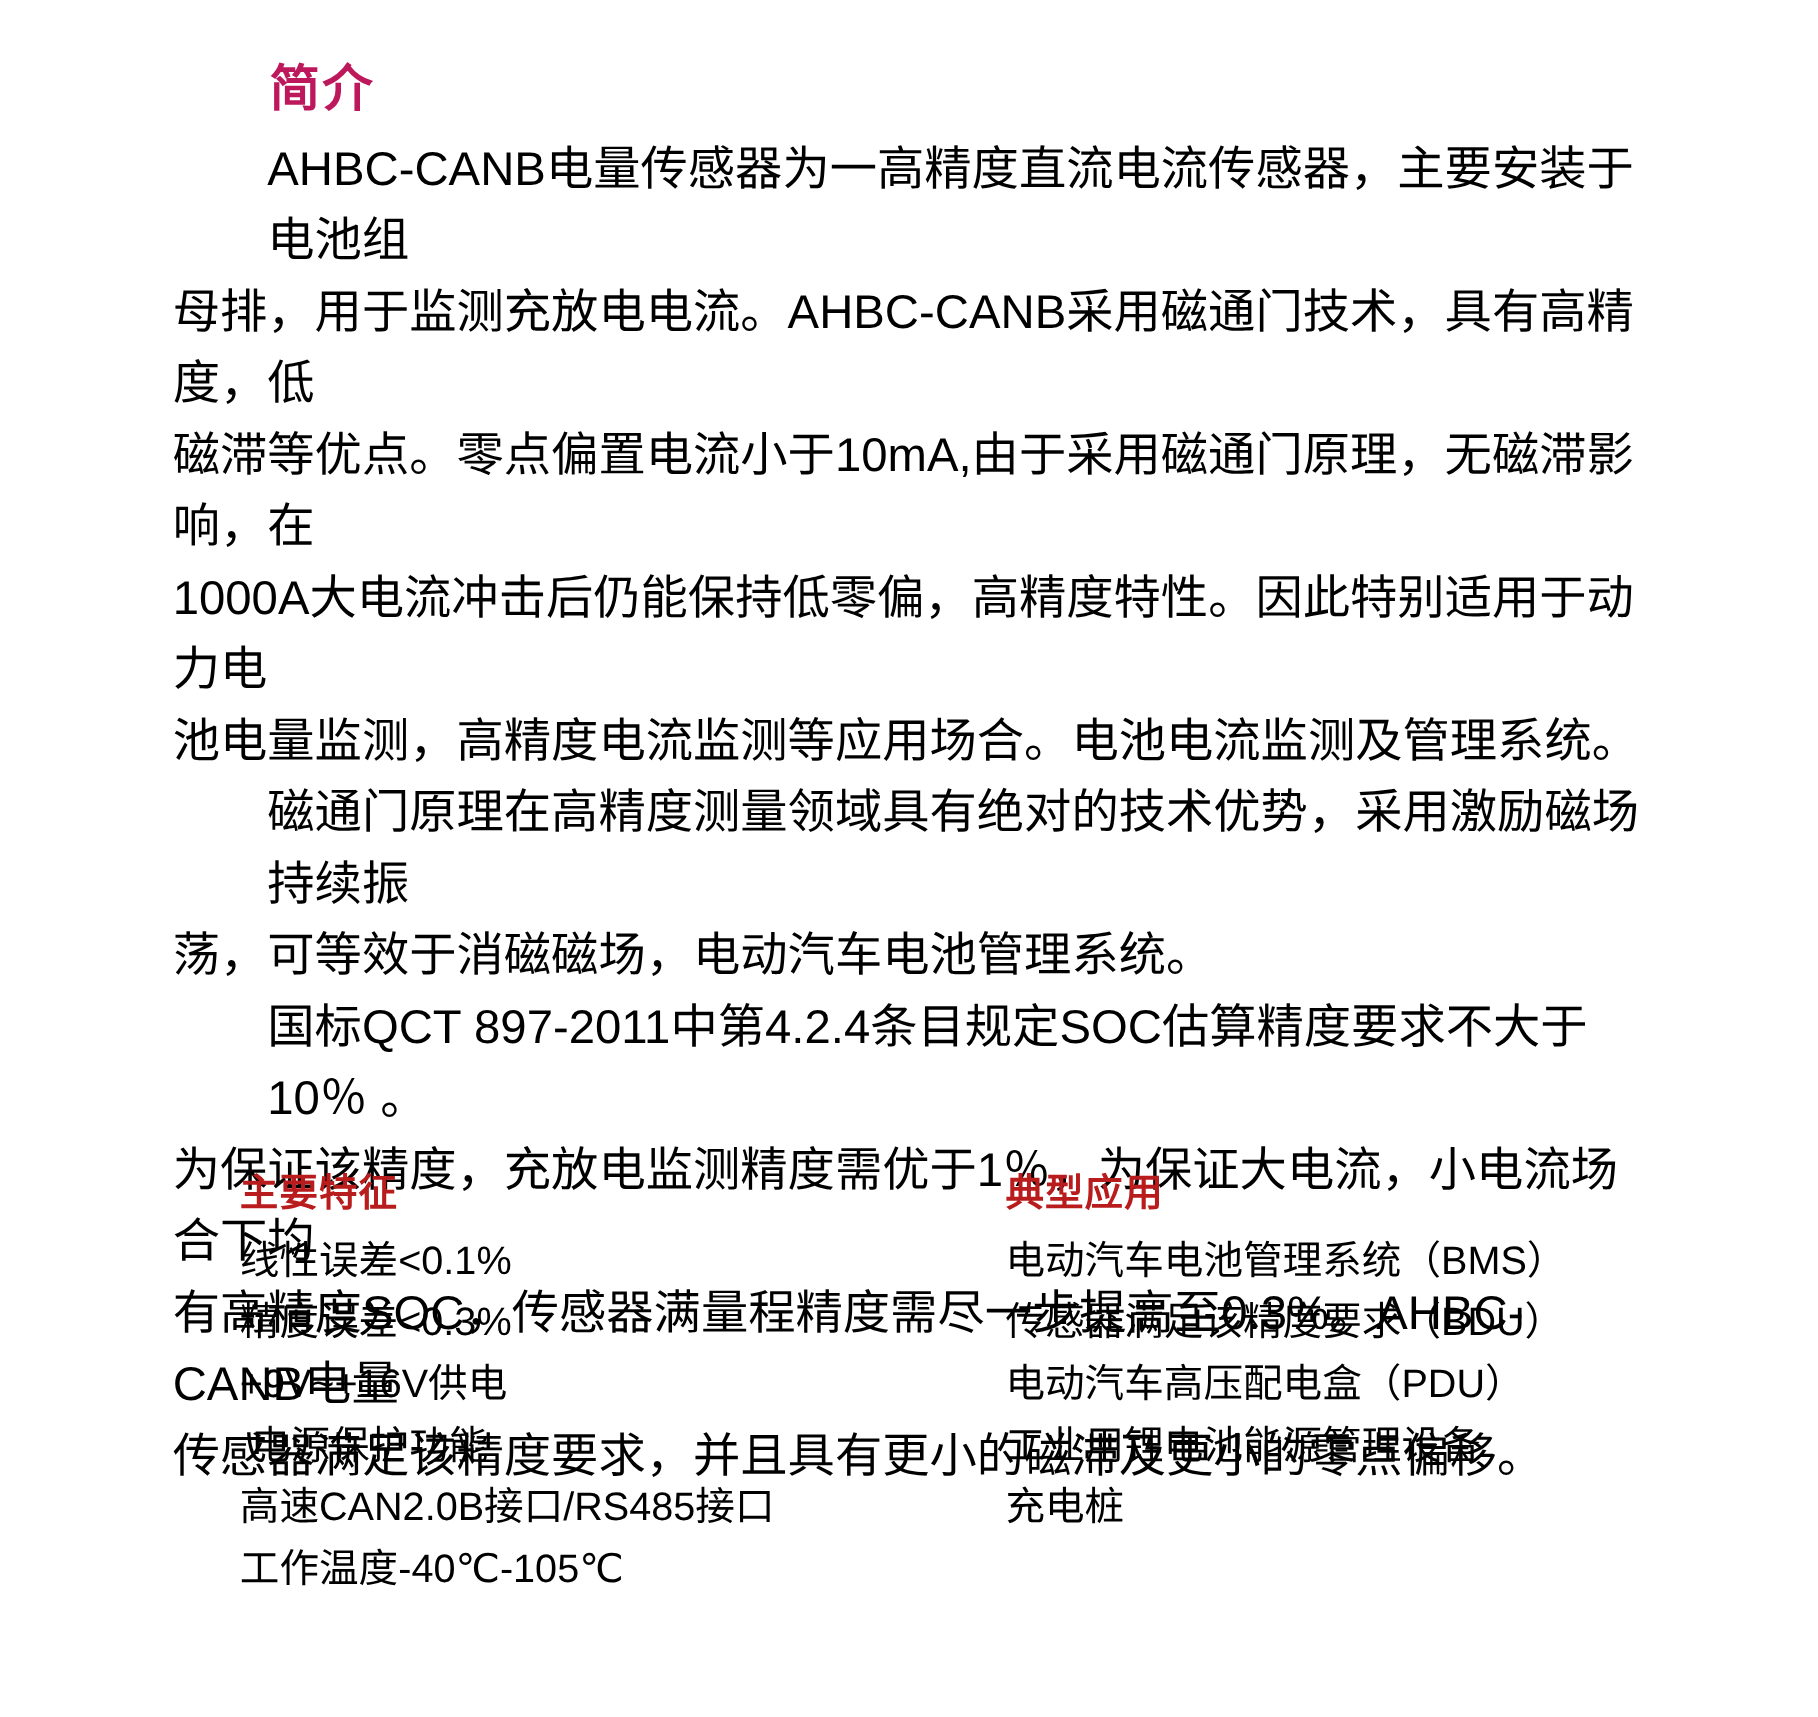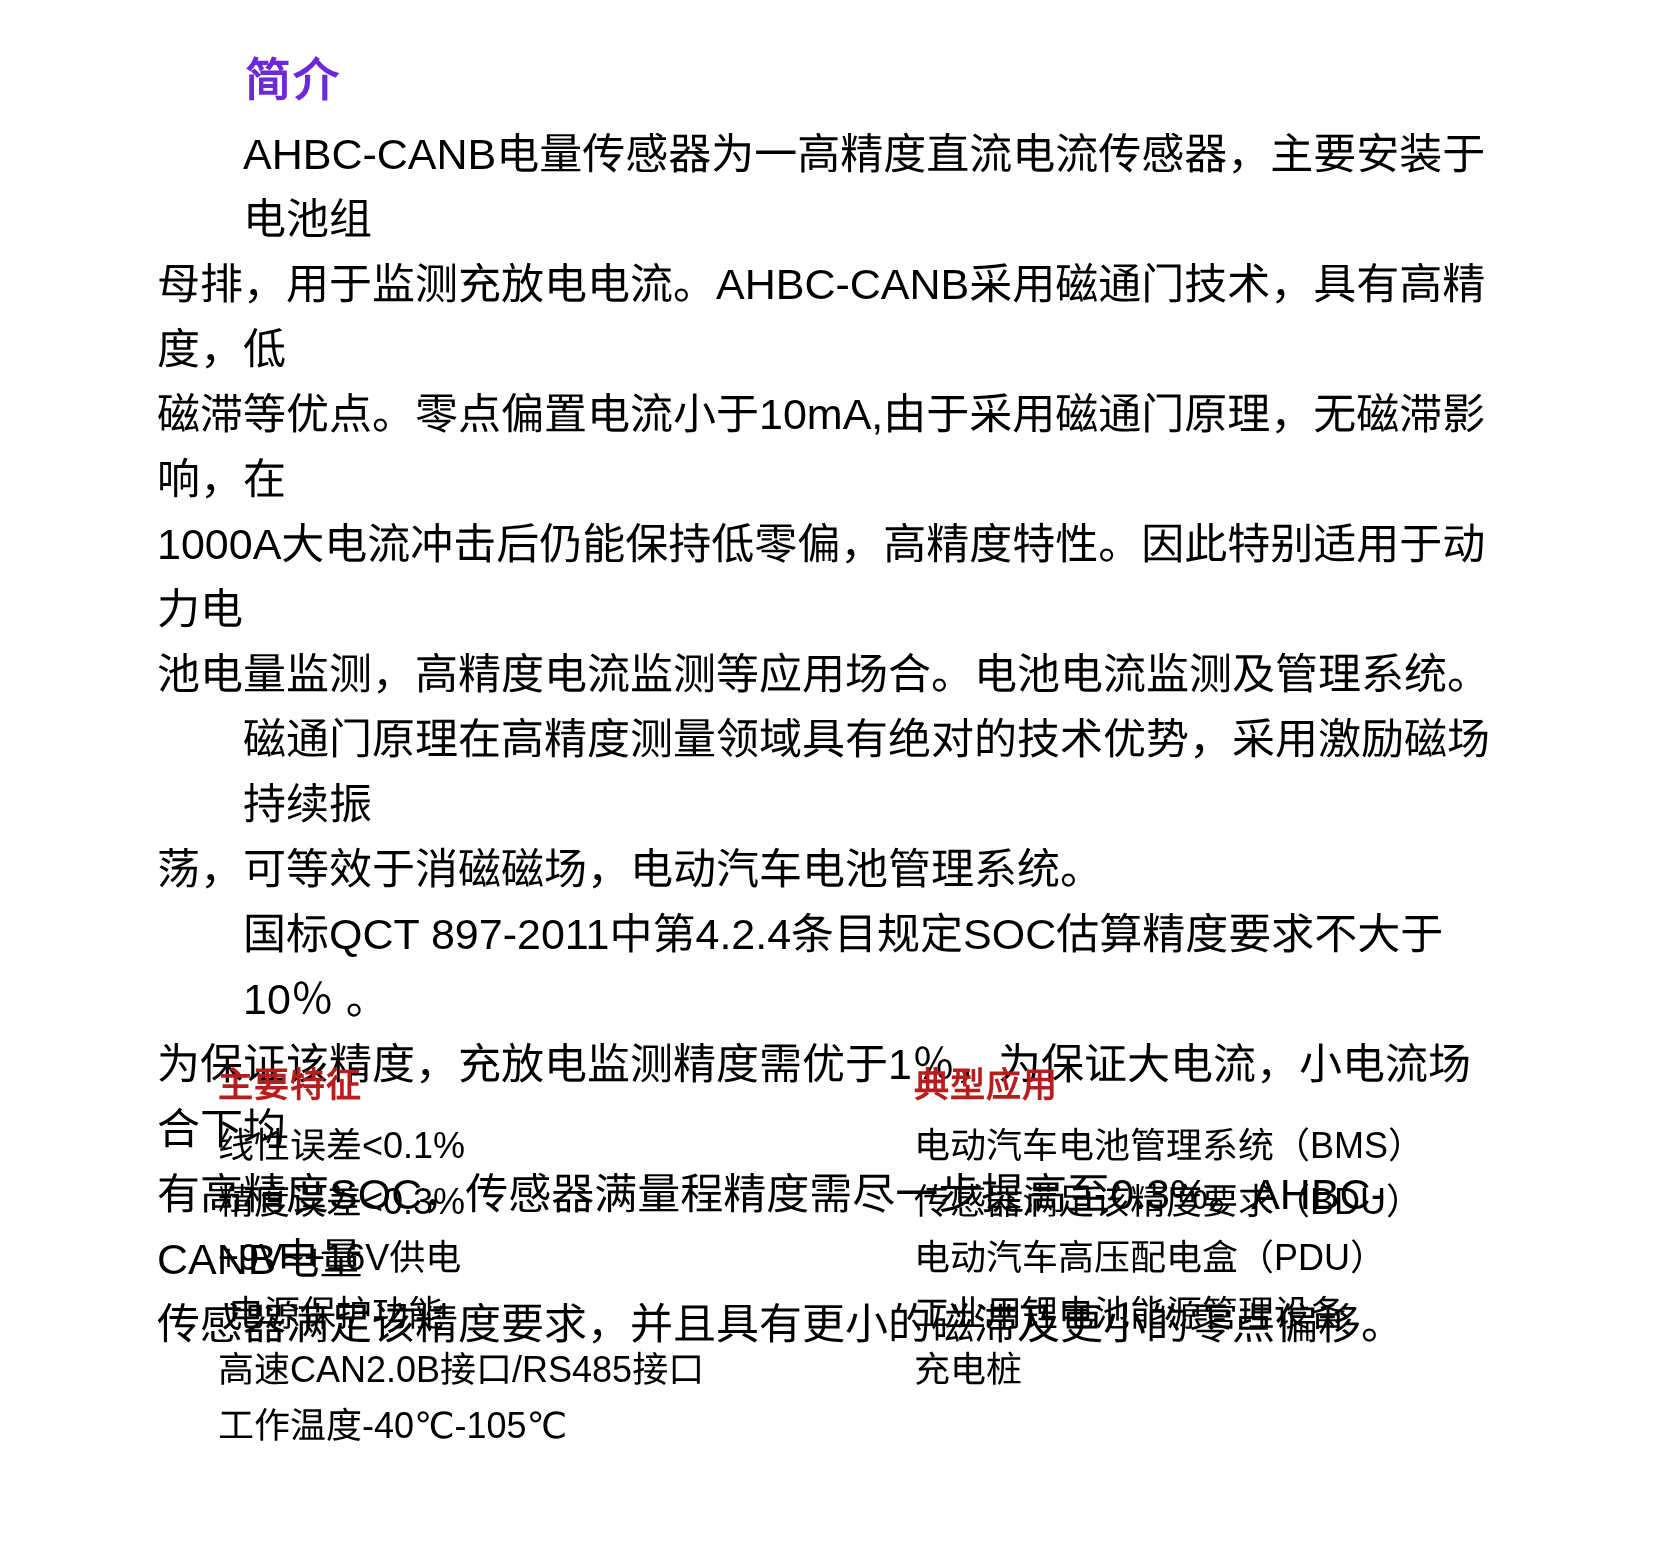--- a/index.html
+++ b/index.html
@@ -22,21 +22,21 @@
     position: absolute;
     left: 157px;
     top: 55px;
     width: 1345px;
   }
   .intro-heading {
     margin: 0 0 0 88px;
     font-size: 46px;
     line-height: 50px;
     font-weight: 700;
-    color: #6d28d9;
+    color: #be185d;
     letter-spacing: 2px;
   }
   .intro-lines {
     margin-top: 17px;
   }
   .text-line {
     font-size: 43px;
     line-height: 65px;
     white-space: pre-wrap;
     color: #000000;

